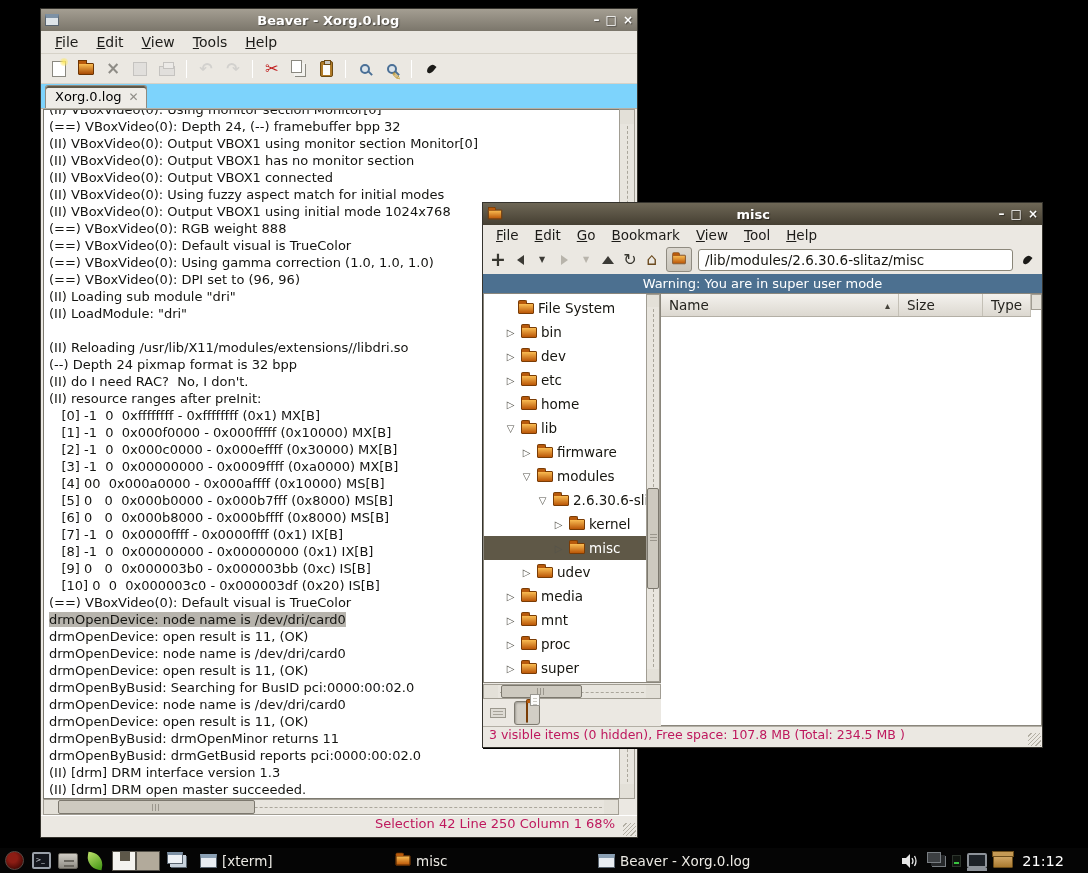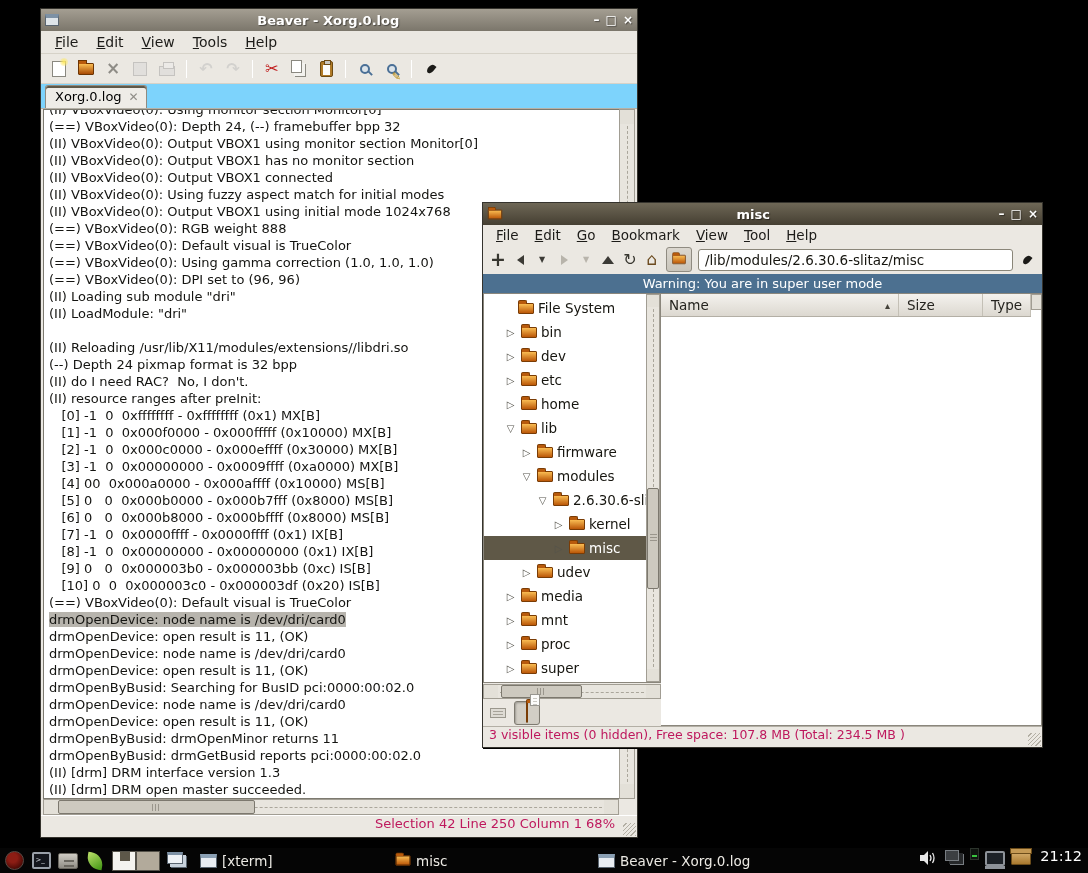--- a/index.html
+++ b/index.html
@@ -146,21 +146,21 @@
   .leaf-ic { width:16px; height:16px; background:linear-gradient(135deg,#bde06a,#3f9412); border-radius:0 80% 0 80%; transform:rotate(10deg); }
   .pager { display:flex; }
   .pcell { width:24px; height:20px; border:1px solid #55524a; }
   .pcell.cur { background:#f4f3ef; position:relative; }
   .pcell.cur::before { content:''; position:absolute; left:7px; top:0; width:10px; height:9px; background:#5d5749; }
   .pcell.other { background:#b2aa9b; }
   .winlist-ic { width:16px; height:12px; background:#eef2f6; border:1px solid #5a6570; border-top:3px solid #7d91a5; box-shadow:3px 3px 0 #c8d2dc, 4px 4px 0 #5a6570; margin:-3px 4px 3px 0; }
   .task { display:flex; align-items:center; gap:5px; color:#eceae4; font-size:13.5px; white-space:nowrap; }
   .task-abs { position:absolute; top:0; height:25px; }
   .win-ic { width:17px; height:14px; background:#e9edf2; border:1px solid #5a6570; border-top:4px solid #8ba0b4; }
-  .tb-right { position:absolute; right:3px; top:0; height:25px; display:flex; align-items:flex-start; gap:6px; }
+  .tb-right { position:absolute; right:21px; top:0; height:25px; display:flex; align-items:center; gap:6px; }
   .net-ic { width:14px; height:11px; background:#3c3f42; border:1px solid #787d82; box-shadow:4px 3px 0 #26282a, 5px 4px 0 #787d82; margin:-3px 5px 3px 0; }
   .cpu-mini { width:9px; height:12px; background:#101510; border:1px solid #2c342c; position:relative; }
   .cpu-mini::before { content:''; position:absolute; left:1px; right:1px; bottom:2px; height:2px; background:#39c43f; }
   .disp-ic { width:20px; height:15px; background:#1d2228; border:2px solid #8d9299; border-radius:2px; position:relative; }
   .disp-ic::after { content:''; position:absolute; left:-2px; bottom:-5px; width:20px; height:3px; background:#8d9299; }
   .pkg-ic { width:20px; height:14px; background:linear-gradient(#d8b070,#a9792f); border:1px solid #6d4d1a; border-radius:1px; position:relative; }
   .pkg-ic::before { content:''; position:absolute; left:-2px; top:-4px; right:-2px; height:4px; background:#c59a55; border:1px solid #6d4d1a; }
   .clock { color:#fff; font-size:14.5px; padding:0 3px; }
 </style>
 </head>

